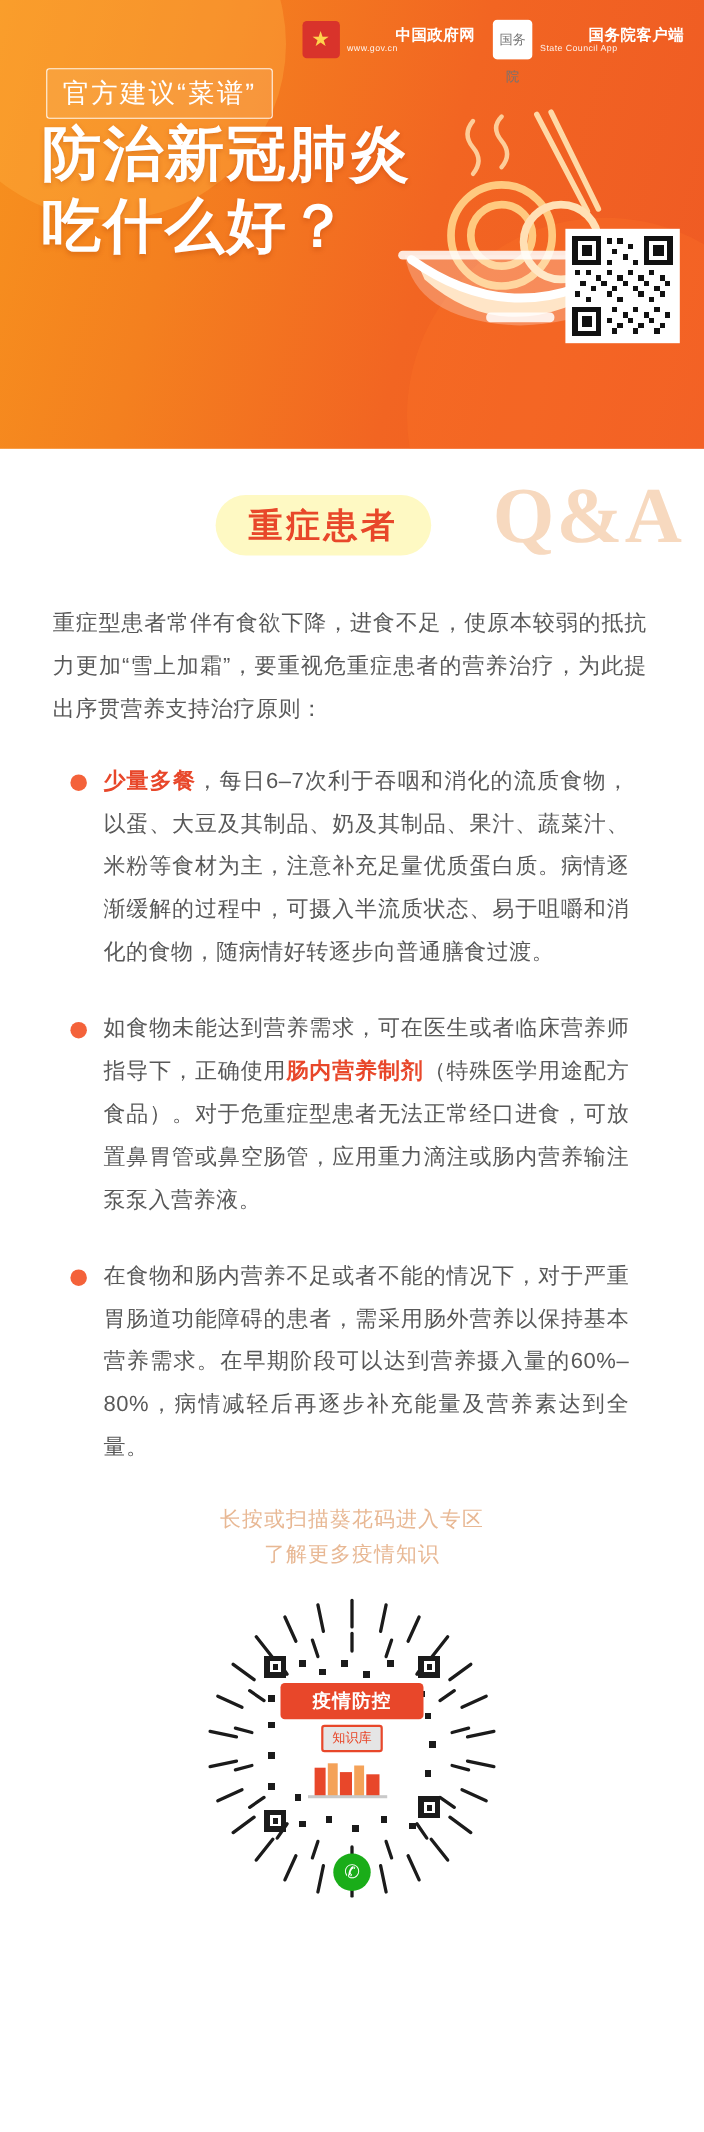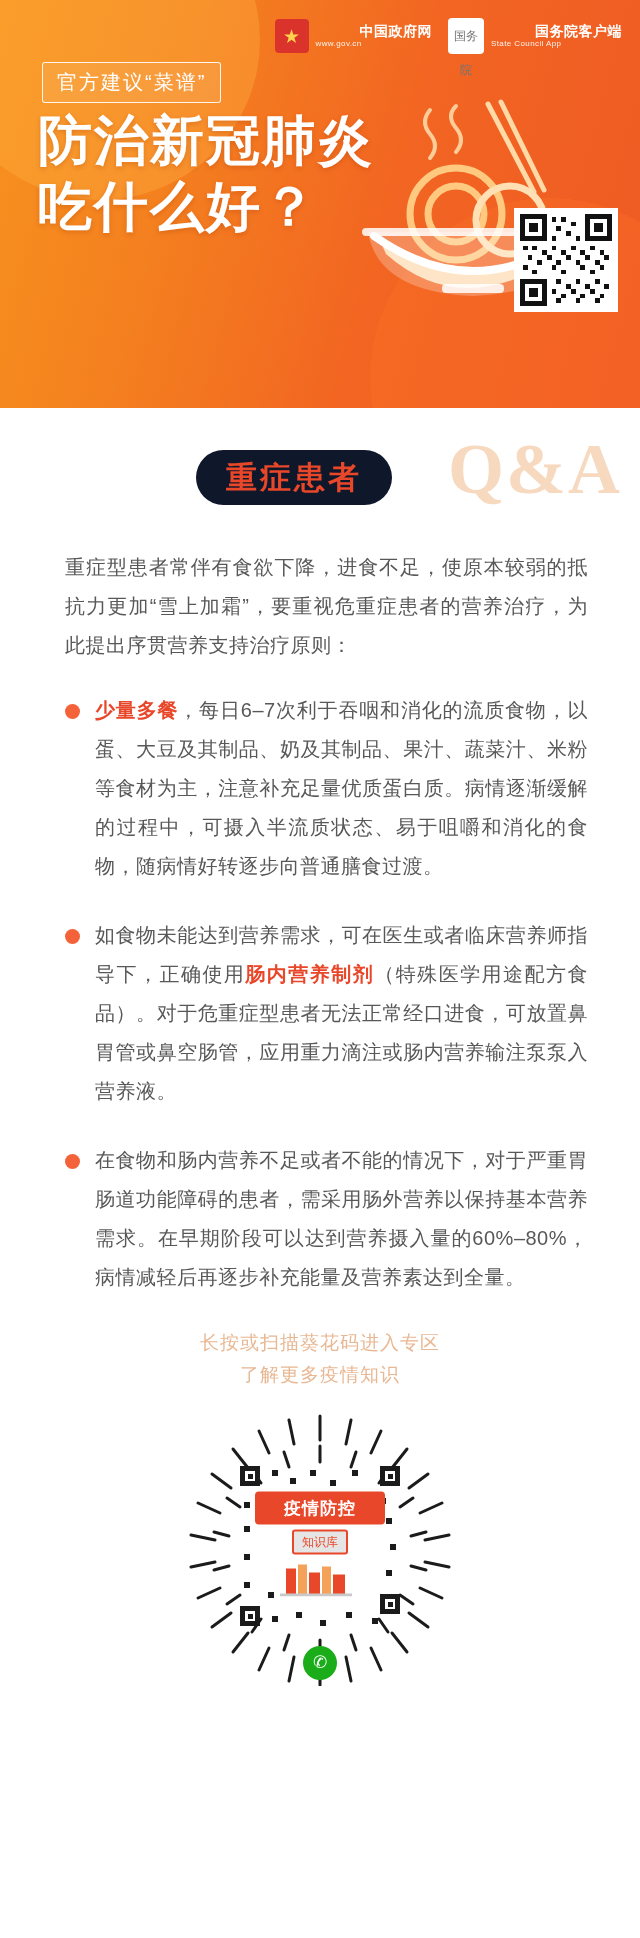--- a/index.html
+++ b/index.html
@@ -98,21 +98,21 @@
   }
 
   .badge-sub {
     position: absolute;
     left: 42px;
     top: 62px;
     z-index: 5;
     border: 1px solid rgba(255,255,255,0.9);
     border-radius: 3px;
     color: #ffffff;
-    font-size: 20px;
+    font-size: 24px;
     letter-spacing: 2px;
     padding: 6px 14px;
     background: rgba(255,255,255,0.08);
   }
   .title-main {
     position: absolute;
     left: 38px;
     top: 108px;
     z-index: 5;
     color: #ffffff;
@@ -158,48 +158,48 @@
     font-size: 72px;
     font-weight: bold;
     color: #f7d9bf;
     letter-spacing: 2px;
     font-family: "Liberation Serif", serif;
   }
   .pill {
     position: absolute;
     left: 196px;
     top: 24px;
-    background: #0f172a;
+    background: #fef9c3;
     border-radius: 30px;
     padding: 12px 30px;
   }
   .pill-text {
     color: #e8472a;
     font-size: 31px;
     font-weight: bold;
     letter-spacing: 3px;
     line-height: 1;
   }
 
   
   .content {
-    padding: 4px 52px 0 65px;
+    padding: 4px 52px 0 48px;
     box-sizing: border-box;
   }
   .intro {
     font-size: 20px;
     line-height: 1.95;
     color: #585858;
     letter-spacing: 0.5px;
     text-align: justify;
     margin: 0 0 26px 0;
   }
   .bullets {
     list-style: none;
-    margin: 0;
+    margin: 16px;
     padding: 0;
   }
   .bullet {
     position: relative;
     padding-left: 30px;
     margin-bottom: 30px;
     font-size: 20px;
     line-height: 1.95;
     color: #585858;
     letter-spacing: 0.5px;

